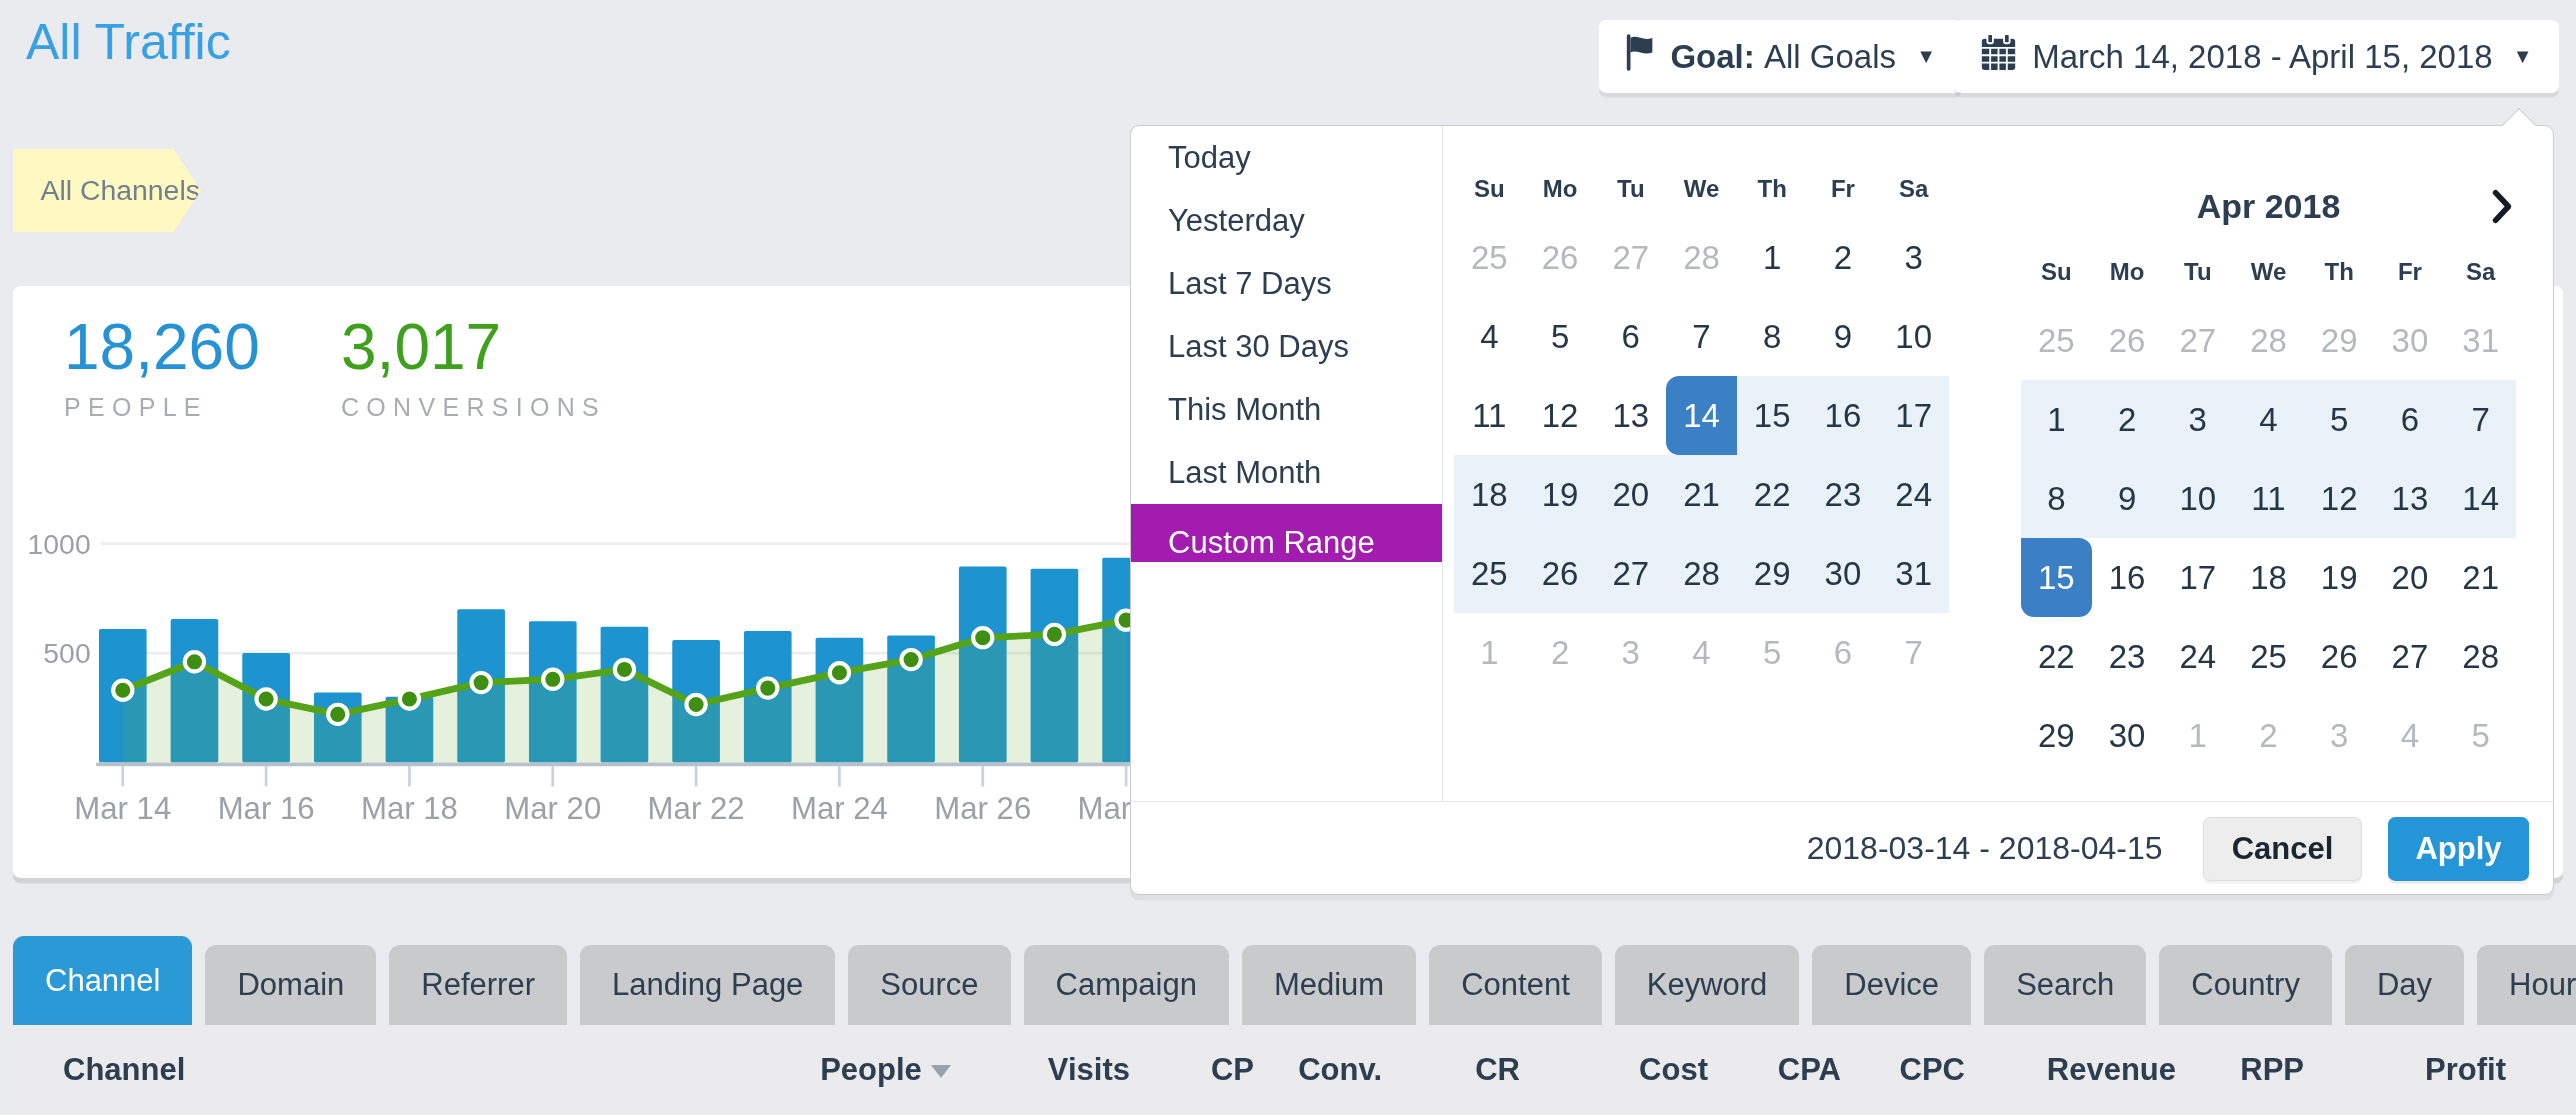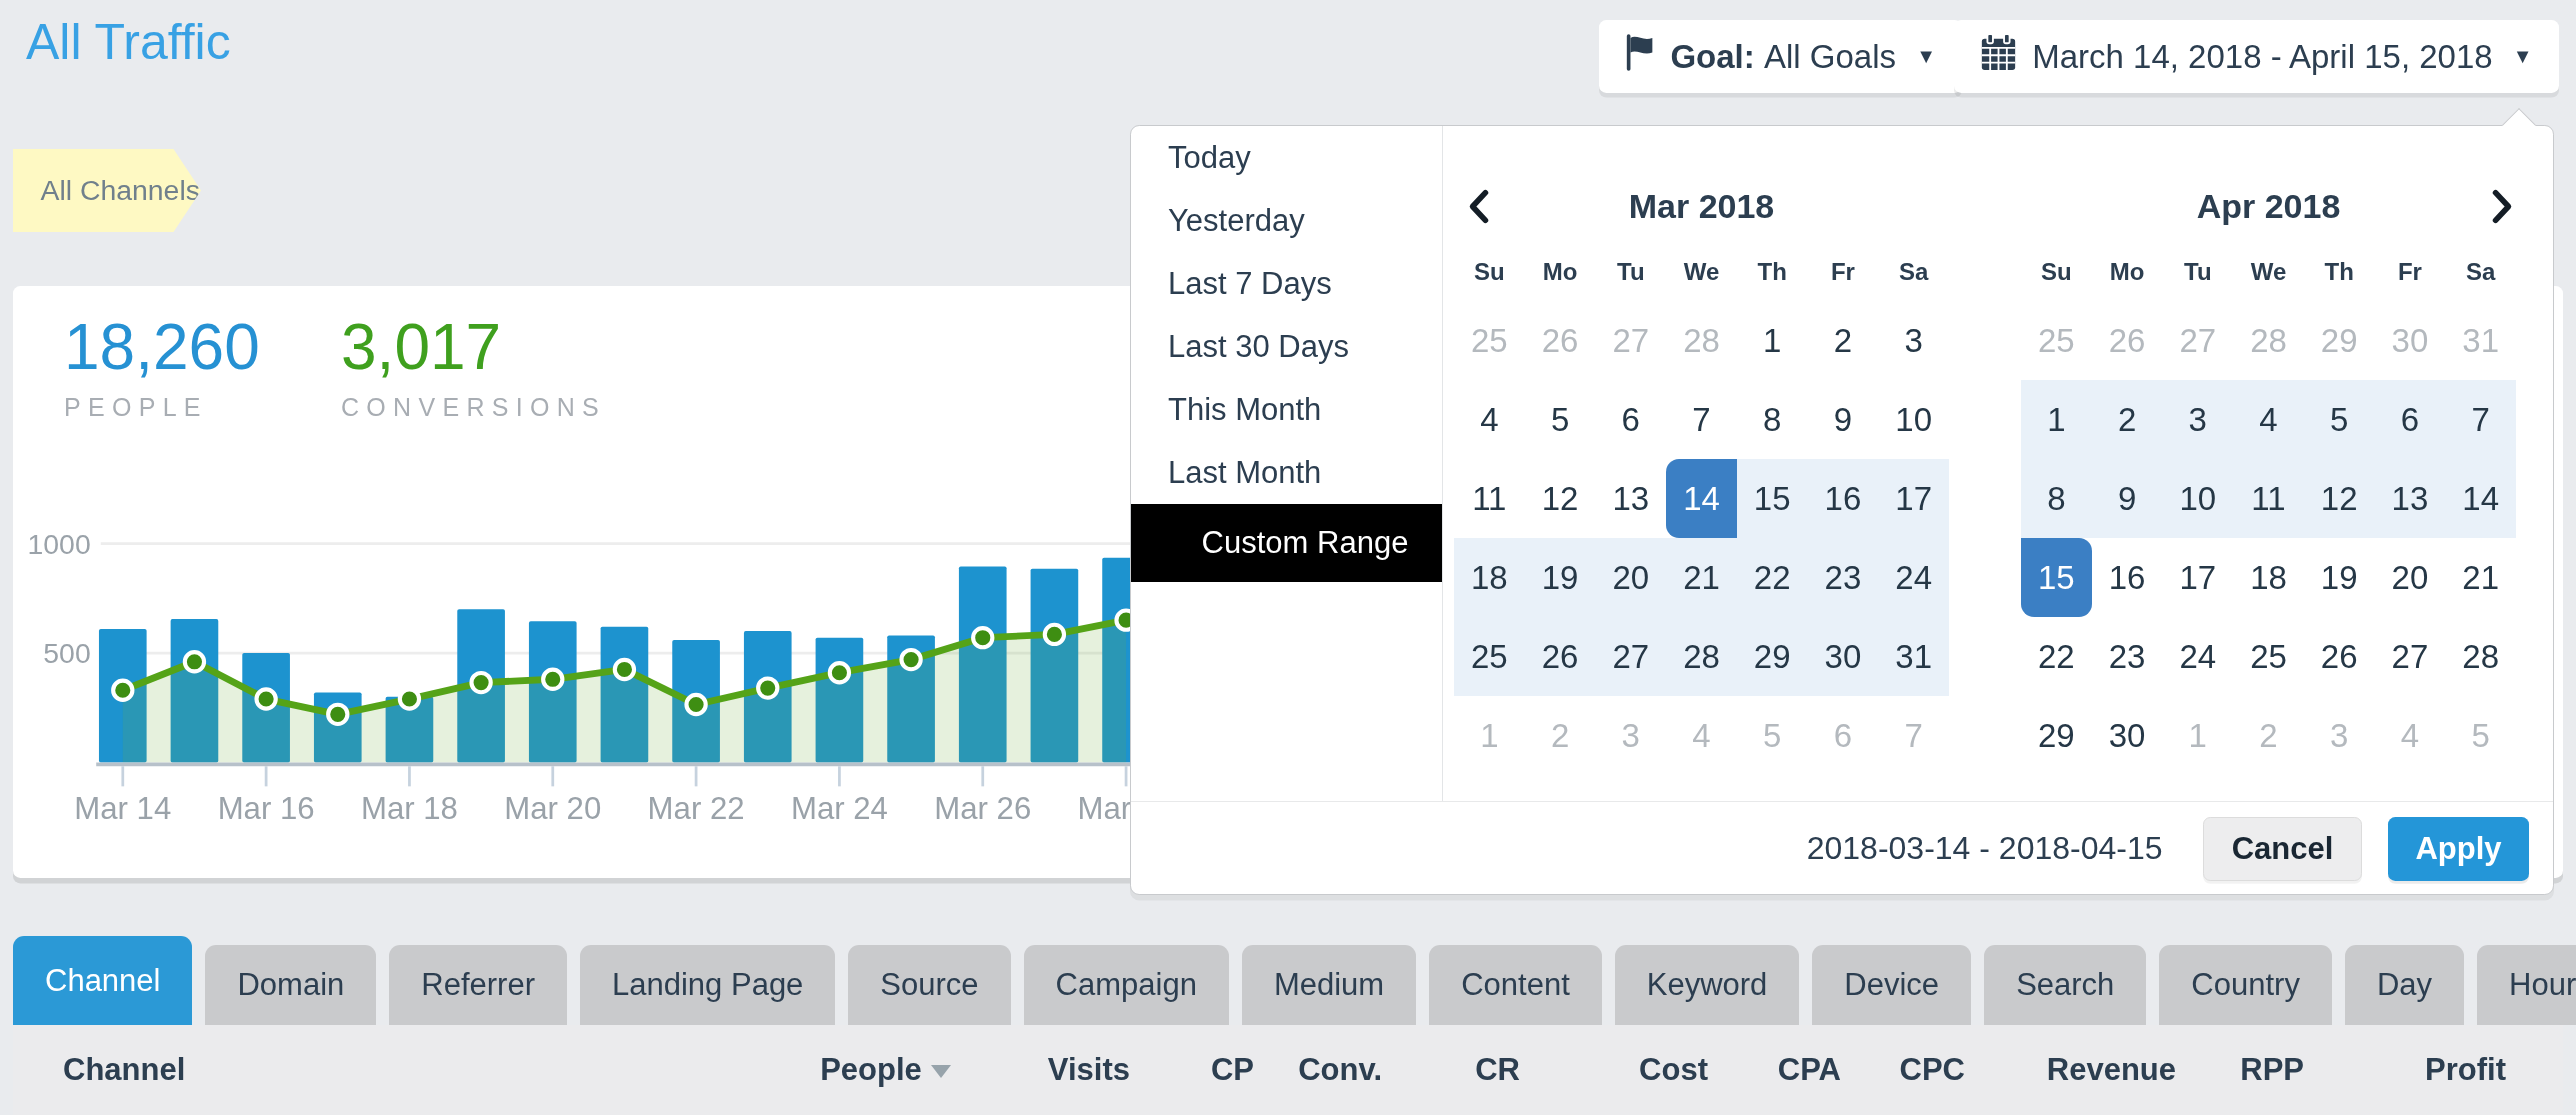--- a/index.html
+++ b/index.html
@@ -45,21 +45,21 @@
     background:#fff; border:0.9px solid #c8cacd; border-radius:9.2px;
     box-shadow:0 5.5px 0 rgba(0,0,0,0.05); z-index:20;
   }
   .picker-notch {
     position:absolute; top:-13px; left:1376px; width:24px; height:24px; background:#fff;
     border-left:0.9px solid #c8cacd; border-top:0.9px solid #c8cacd; transform:rotate(45deg);
   }
   .picker-body { display:flex; height:675px; }
   .preset-menu { width:326px; border-right:0.9px solid #e3e5e7; padding-top:0; }
   .preset-item { height:63px; line-height:63px; padding-left:37px; font-size:31px; color:#2c3e50; cursor:pointer; white-space:nowrap; }
-  .preset-item.active { background:#000000; color:#fff; height:78px; line-height:78px;text-align:center; }
+  .preset-item.active { background:#a21caf; color:#fff; height:58px; line-height:78px; }
   .cals { flex:1; display:flex; gap:72px; padding:44px 37px 0 11px; }
   .cal { width:495px; }
   .cal-header { position:relative; height:83px; text-align:center; padding-top:16.5px; }
   .cal-title { font-size:34px; font-weight:bold; }
   .cal-nav { position:absolute; top:18.3px; cursor:pointer; }
   .cal-nav.prev { left:13px; }
   .cal-nav.next { right:1.8px; }
   .cal-weekdays, .cal-row { display:grid; grid-template-columns:repeat(7,1fr); }
   .cal-weekdays { height:48px; }
   .cal-weekdays div { text-align:center; font-weight:bold; font-size:24px; line-height:37px; }
@@ -210,23 +210,20 @@
         <div class="preset-item">Today</div>
         <div class="preset-item">Yesterday</div>
         <div class="preset-item">Last 7 Days</div>
         <div class="preset-item">Last 30 Days</div>
         <div class="preset-item">This Month</div>
         <div class="preset-item">Last Month</div>
         <div class="preset-item active">Custom Range</div>
       </div>
     <div class="cals" id="cals">
         <div class="cal">
-          <div class="cal-header"><span class="cal-nav prev"><svg width="24" height="37" viewBox="0 0 26 40">
-                <polyline points="20,5 6,20 20,35" fill="none" stroke="#141d26" stroke-width="6" stroke-linecap="round" stroke-linejoin="round"></polyline>
-              </svg></span><span class="cal-title">Mar 2018</span></div>
           <div class="cal-weekdays">
             <div>Su</div>
             <div>Mo</div>
             <div>Tu</div>
             <div>We</div>
             <div>Th</div>
             <div>Fr</div>
             <div>Sa</div>
           </div>
           <div class="cal-row">

